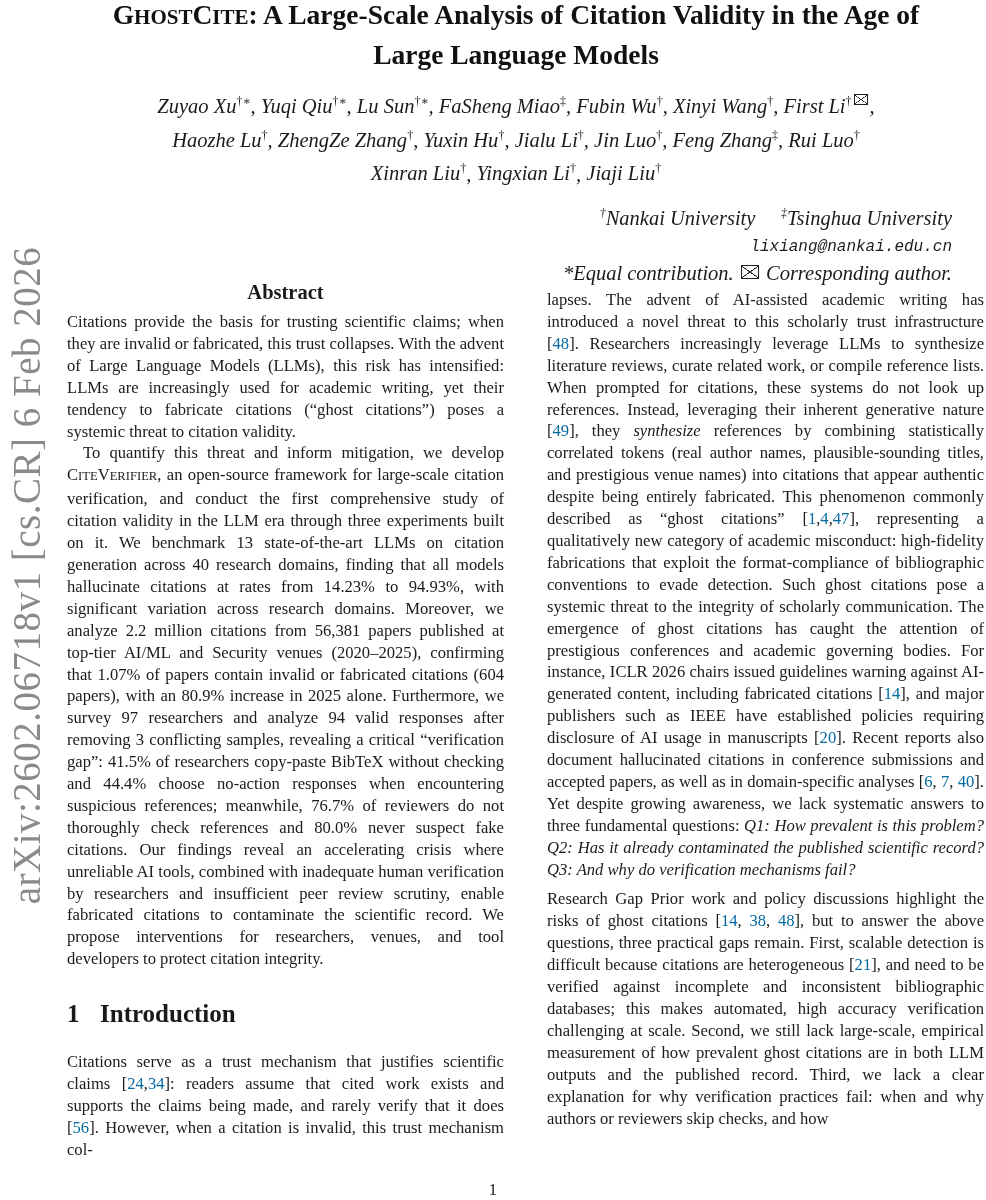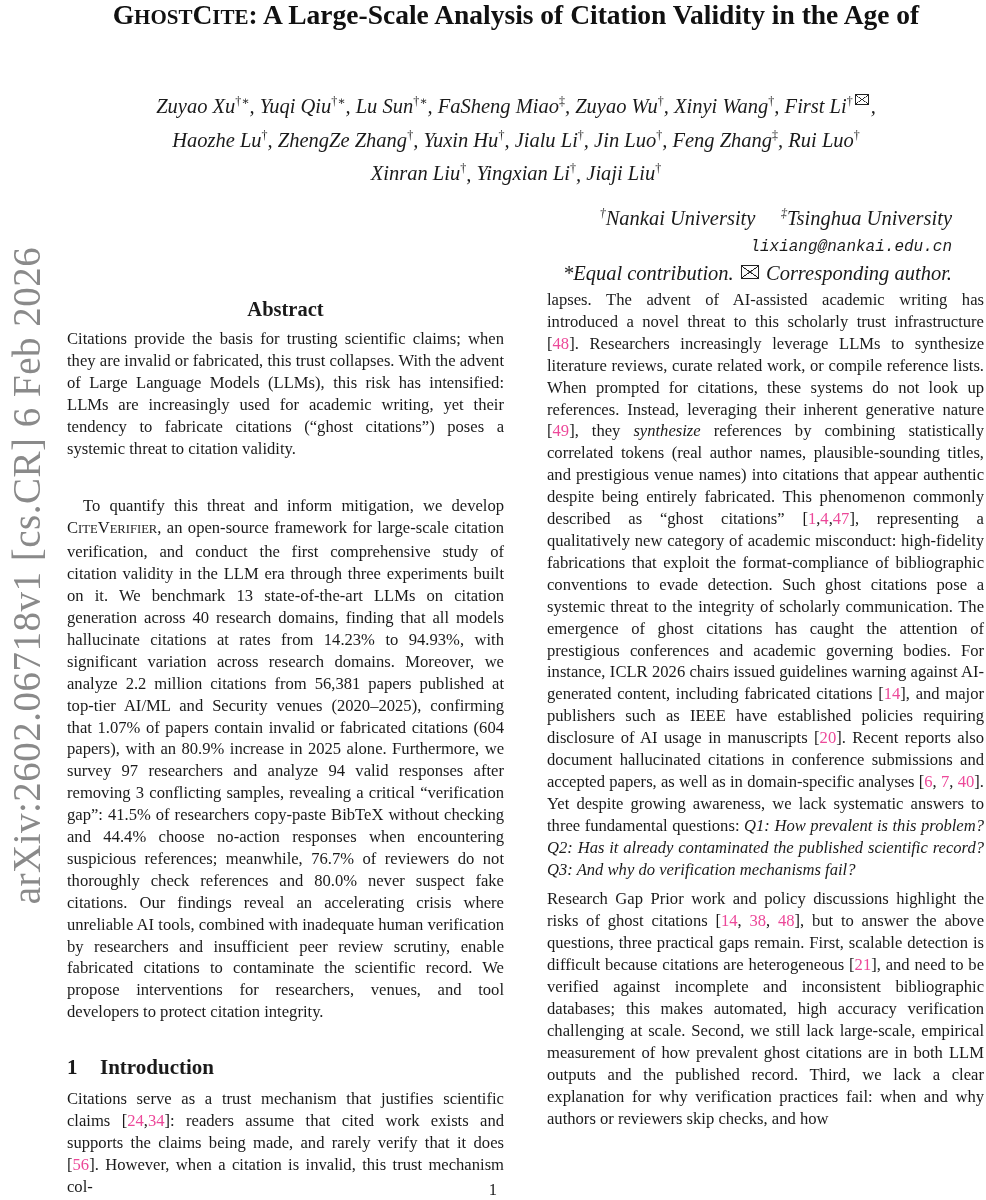--- a/index.html
+++ b/index.html
@@ -36,61 +36,62 @@
   .affil .mono { font-family: "Liberation Mono", "DejaVu Sans Mono", monospace; font-style: italic; font-size: 16px; }
   .affil sup { font-size: 12px; }
   .envelope {
     display: inline-block; width: 16px; height: 12px; border: 1.5px solid #222;
     position: relative; vertical-align: 1px; margin: 0 2px; overflow: hidden;
     background: linear-gradient(35deg, transparent 47%, #222 48%, #222 52%, transparent 53%),
                 linear-gradient(-35deg, transparent 47%, #222 48%, #222 52%, transparent 53%);
   }
   .envelope.small { width: 12px; height: 9px; border-width: 1px; vertical-align: 8px; }
   .col {
-    position: absolute; top: 296px; width: 437px;
+    position: absolute; top: 279px; width: 437px;
     font-size: 16.6px; line-height: 21.9px; text-align: justify;
   }
   .col-left { left: 67px; }
   .col-right { left: 547px; top: 289px; }
   .abstract-heading {
     text-align: center; font-weight: bold; font-size: 20.5px; margin: 0 0 6px 0; line-height: 26px;
   }
   p { margin: 0; }
-  .indent { text-indent: 16px; margin-top: 36px; }
+  .indent { text-indent: 16px; }
   .sc-a { font-size: 16.6px; }
   .sc-b { font-size: 12.6px; }
   .section-heading {
-    font-weight: bold; font-size: 21px; margin: 31px 0 8px 0; line-height: 26px;
+    font-weight: bold; font-size: 25px; margin: 31px 0 24px 0; line-height: 26px;
   }
   .section-heading .num { display: inline-block; width: 33px; }
-  .cite { color: #ec4899; }
+  .cite { color: #0369a1; }
   .it { font-style: italic; }
   .b { font-weight: normal; }
   .para-gap { margin-top: 8px; }
   .page-number {
     position: absolute; left: 0; width: 986px; top: 1180px; text-align: center; font-size: 16.6px;
   }
 </style>
 </head>
 <body>
 
 <div class="arxiv-stamp">
   <span>arXiv:2602.06718v1  [cs.CR]  6 Feb 2026</span>
 </div>
 
 <div class="title">
   <span class="sc-big">G</span><span class="sc-small">HOST</span><span class="sc-big">C</span><span class="sc-small">ITE</span><span>: A Large-Scale Analysis of Citation Validity in the Age of</span><br>
+  <span>Large Language Models</span>
 </div>
 
 <div class="authors">
   <span><span>Zuyao Xu</span><sup>†∗</sup></span>,
   <span><span>Yuqi Qiu</span><sup>†∗</sup></span>,
   <span><span>Lu Sun</span><sup>†∗</sup></span>,
   <span><span>FaSheng Miao</span><sup>‡</sup></span>,
-  <span><span>Zuyao Wu</span><sup>†</sup></span>,
+  <span><span>Fubin Wu</span><sup>†</sup></span>,
   <span><span>Xinyi Wang</span><sup>†</sup></span>,
   <span><span>First Li</span><sup>†</sup><span class="envelope small"></span></span>,<br>
   <span><span>Haozhe Lu</span><sup>†</sup></span>,
   <span><span>ZhengZe Zhang</span><sup>†</sup></span>,
   <span><span>Yuxin Hu</span><sup>†</sup></span>,
   <span><span>Jialu Li</span><sup>†</sup></span>,
   <span><span>Jin Luo</span><sup>†</sup></span>,
   <span><span>Feng Zhang</span><sup>‡</sup></span>,
   <span><span>Rui Luo</span><sup>†</sup></span><br>
   <span><span>Xinran Liu</span><sup>†</sup></span>,

